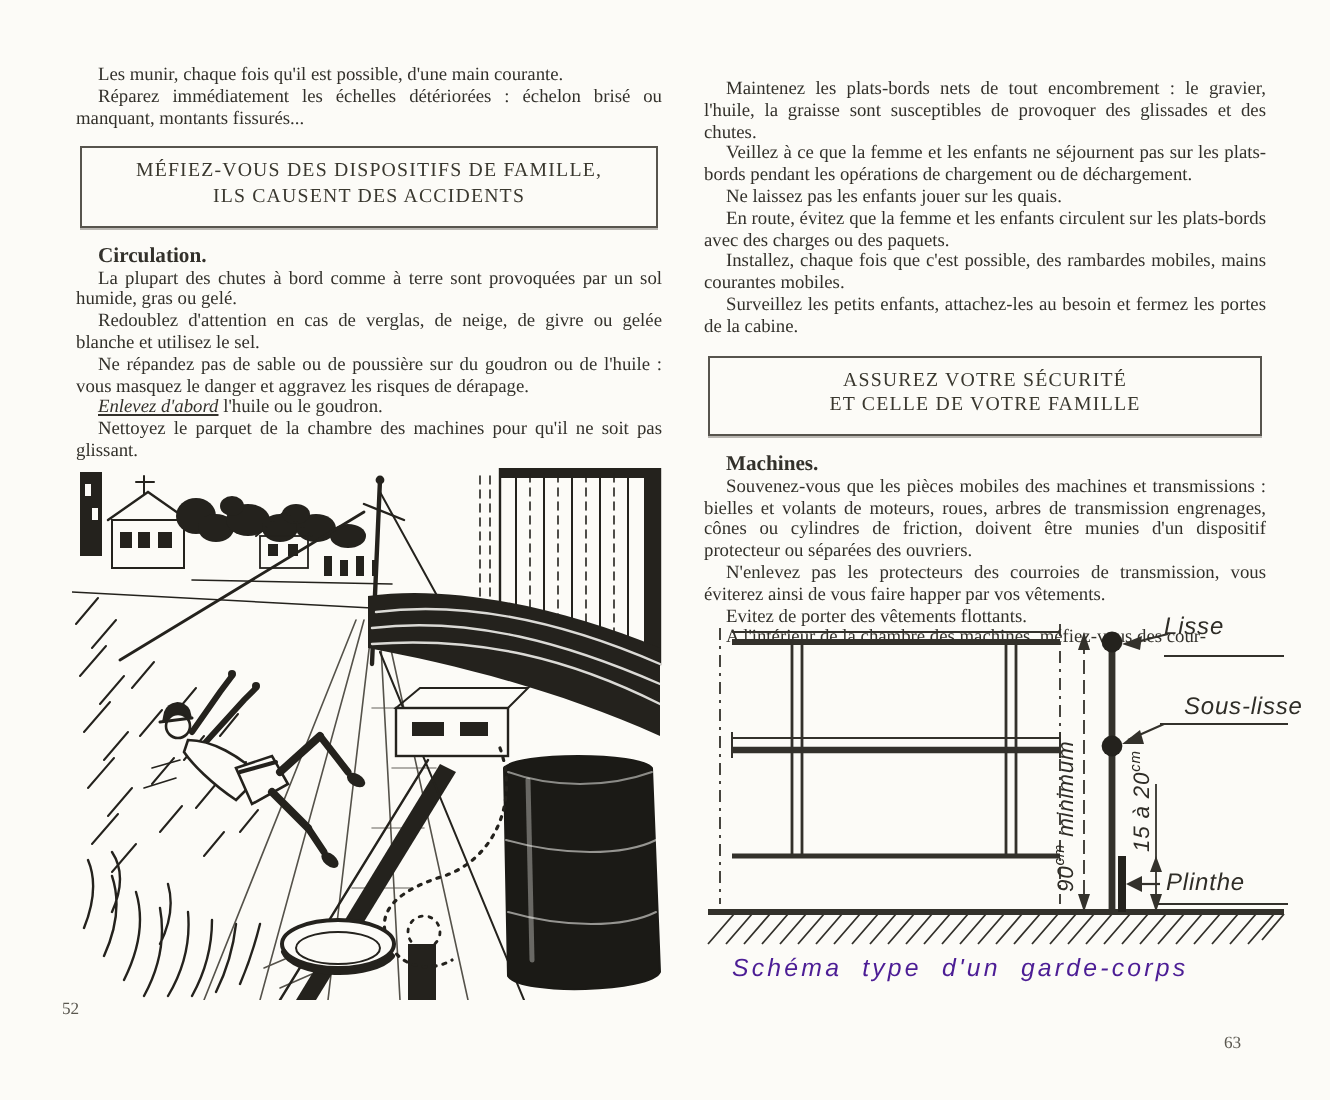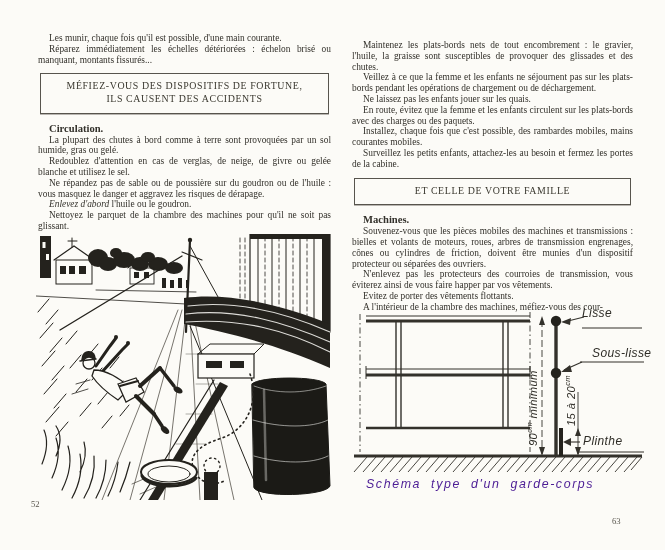--- a/index.html
+++ b/index.html
@@ -12,21 +12,21 @@
   .col p { margin:0; text-indent:11px; hyphens:auto; }
   .left-col  { left:38px;  top:33px; width:293px; }
   .right-col { left:352px; top:40px; width:281px; }
   .notice {
     border:1px solid #57544d; box-shadow:0 1px 0 rgba(60,55,45,.35);
     text-align:center; padding:6px 4px 7px; margin:8px 2px 9px;
     font-size:9.9px; line-height:12.6px; letter-spacing:.6px; color:#3a382f;
     text-indent:0;
   }
   .h-section { font-weight:bold; font-size:10.6px; line-height:12px; margin:9px 0 4px; text-indent:0; text-align:left; }
-  .em-lead { font-style:italic; }
+  .em-lead { font-style:italic;text-decoration:underline; }
   .pagenum { position:absolute; font-size:8.6px; color:#5a574f; }
   .pagenum.left  { left:31px;  top:499px; }
   .pagenum.right { left:612px; top:516px;font-family:Liberation Serif, serif; }
   .illus { position:absolute; left:36px; top:234px; width:296px; height:266px; }
   .diagram { position:absolute; left:352px; top:312px; width:292px; height:192px; }
   .diagram svg { position:absolute; left:0; top:0; }
   .dlabel {
     position:absolute; font-family:"Liberation Sans", sans-serif; font-style:italic;
     font-size:12px; color:#2f2d27; white-space:nowrap; letter-spacing:.4px;
   }
@@ -40,21 +40,21 @@
 </style>
 </head>
 <body>
 
 <div class="spread">
 
   <div class="col left-col">
     <p>Les munir, chaque fois qu'il est possible, d'une main courante.</p>
     <p>Réparez immédiatement les échelles détériorées : échelon brisé ou manquant, montants fissurés...</p>
     <div class="notice">
-      <div>MÉFIEZ-VOUS DES DISPOSITIFS DE FORTUNE,</div>
+      <div>MÉFIEZ-VOUS DES DISPOSITIFS DE FAMILLE,</div>
       <div>ILS CAUSENT DES ACCIDENTS</div>
     </div>
     <p class="h-section">Circulation.</p>
     <p>La plupart des chutes à bord comme à terre sont provoquées par un sol humide, gras ou gelé.</p>
     <p>Redoublez d'attention en cas de verglas, de neige, de givre ou gelée blanche et utilisez le sel.</p>
     <p>Ne répandez pas de sable ou de poussière sur du goudron ou de l'huile : vous masquez le danger et aggravez les risques de dérapage.</p>
     <p><span class="em-lead">Enlevez d'abord</span><span> l'huile ou le goudron.</span></p>
     <p>Nettoyez le parquet de la chambre des machines pour qu'il ne soit pas glissant.</p>
   </div>
 
@@ -181,20 +181,21 @@
   <div class="pagenum left">52</div>
 
   <div class="col right-col">
     <p>Maintenez les plats-bords nets de tout encombrement : le gravier, l'huile, la graisse sont susceptibles de provoquer des glissades et des chutes.</p>
     <p>Veillez à ce que la femme et les enfants ne séjournent pas sur les plats-bords pendant les opérations de chargement ou de déchargement.</p>
     <p>Ne laissez pas les enfants jouer sur les quais.</p>
     <p>En route, évitez que la femme et les enfants circulent sur les plats-bords avec des charges ou des paquets.</p>
     <p>Installez, chaque fois que c'est possible, des rambardes mobiles, mains courantes mobiles.</p>
     <p>Surveillez les petits enfants, attachez-les au besoin et fermez les portes de la cabine.</p>
     <div class="notice">
+      <div>ASSUREZ VOTRE SÉCURITÉ</div>
       <div>ET CELLE DE VOTRE FAMILLE</div>
     </div>
     <p class="h-section">Machines.</p>
     <p>Souvenez-vous que les pièces mobiles des machines et transmissions : bielles et volants de moteurs, roues, arbres de transmission engrenages, cônes ou cylindres de friction, doivent être munies d'un dispositif protecteur ou séparées des ouvriers.</p>
     <p>N'enlevez pas les protecteurs des courroies de transmission, vous éviterez ainsi de vous faire happer par vos vêtements.</p>
     <p>Evitez de porter des vêtements flottants.</p>
     <p>A l'intérieur de la chambre des machines, méfiez-vous des cour-</p>
   </div>
 
   <div class="diagram">

